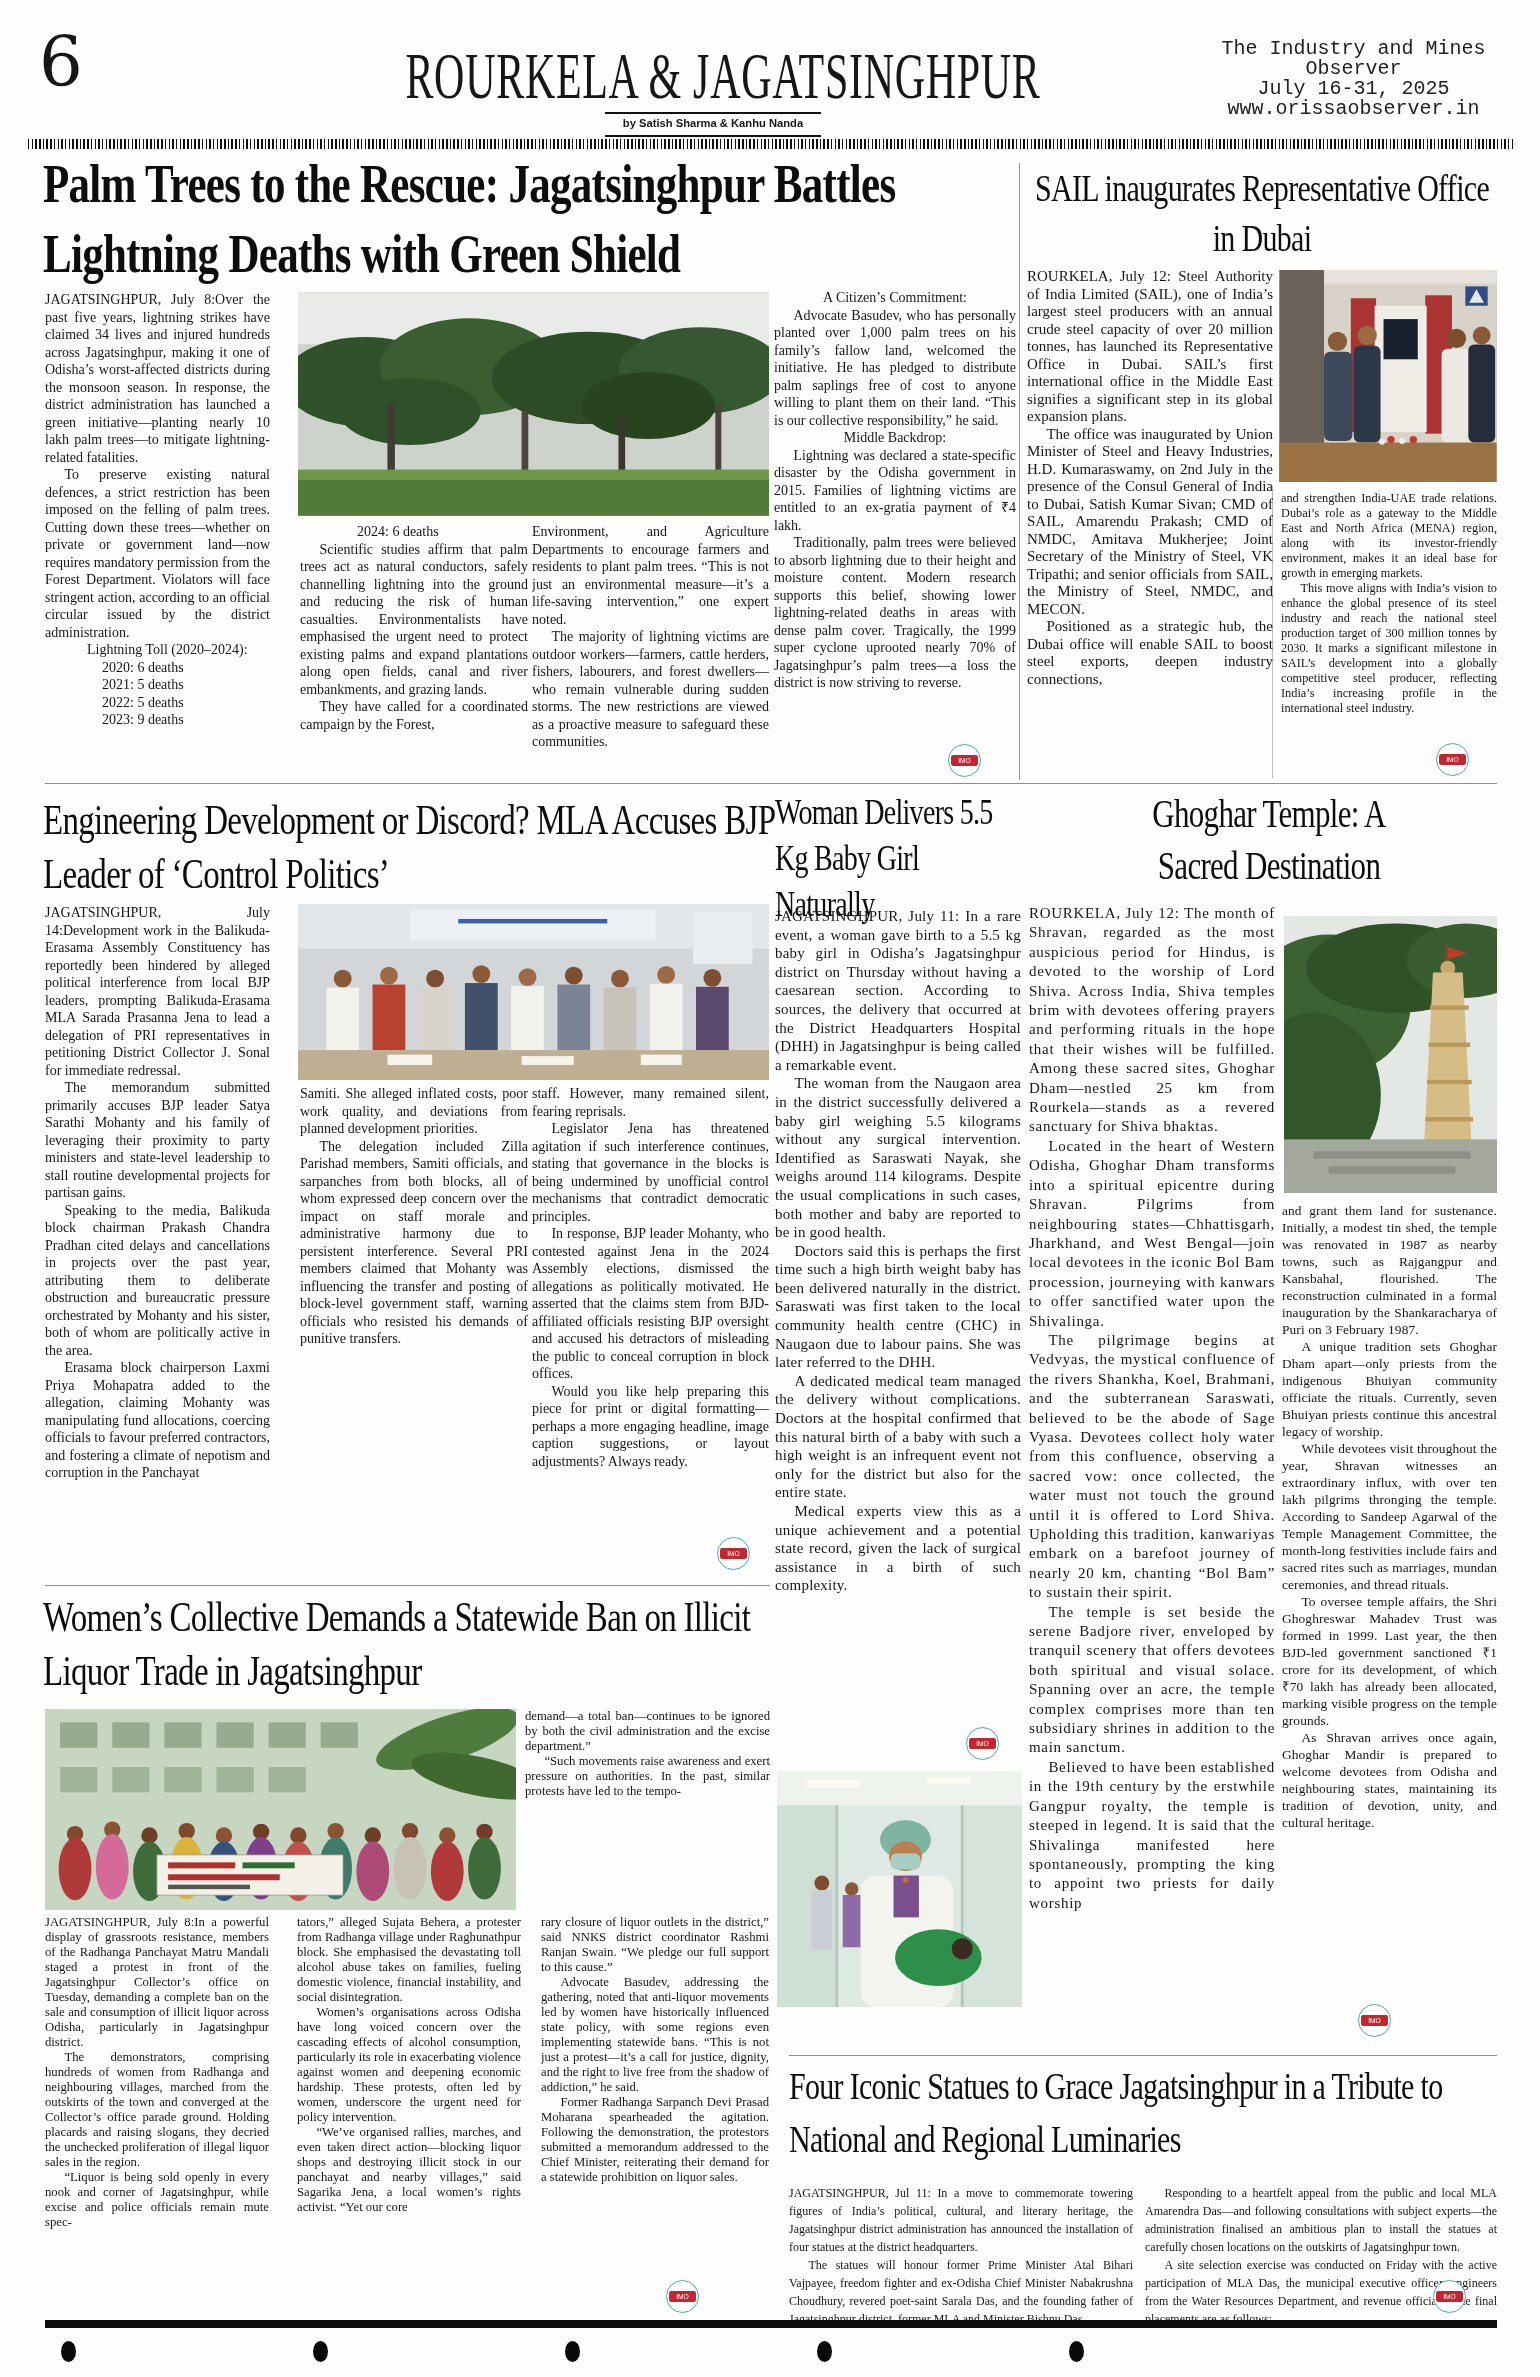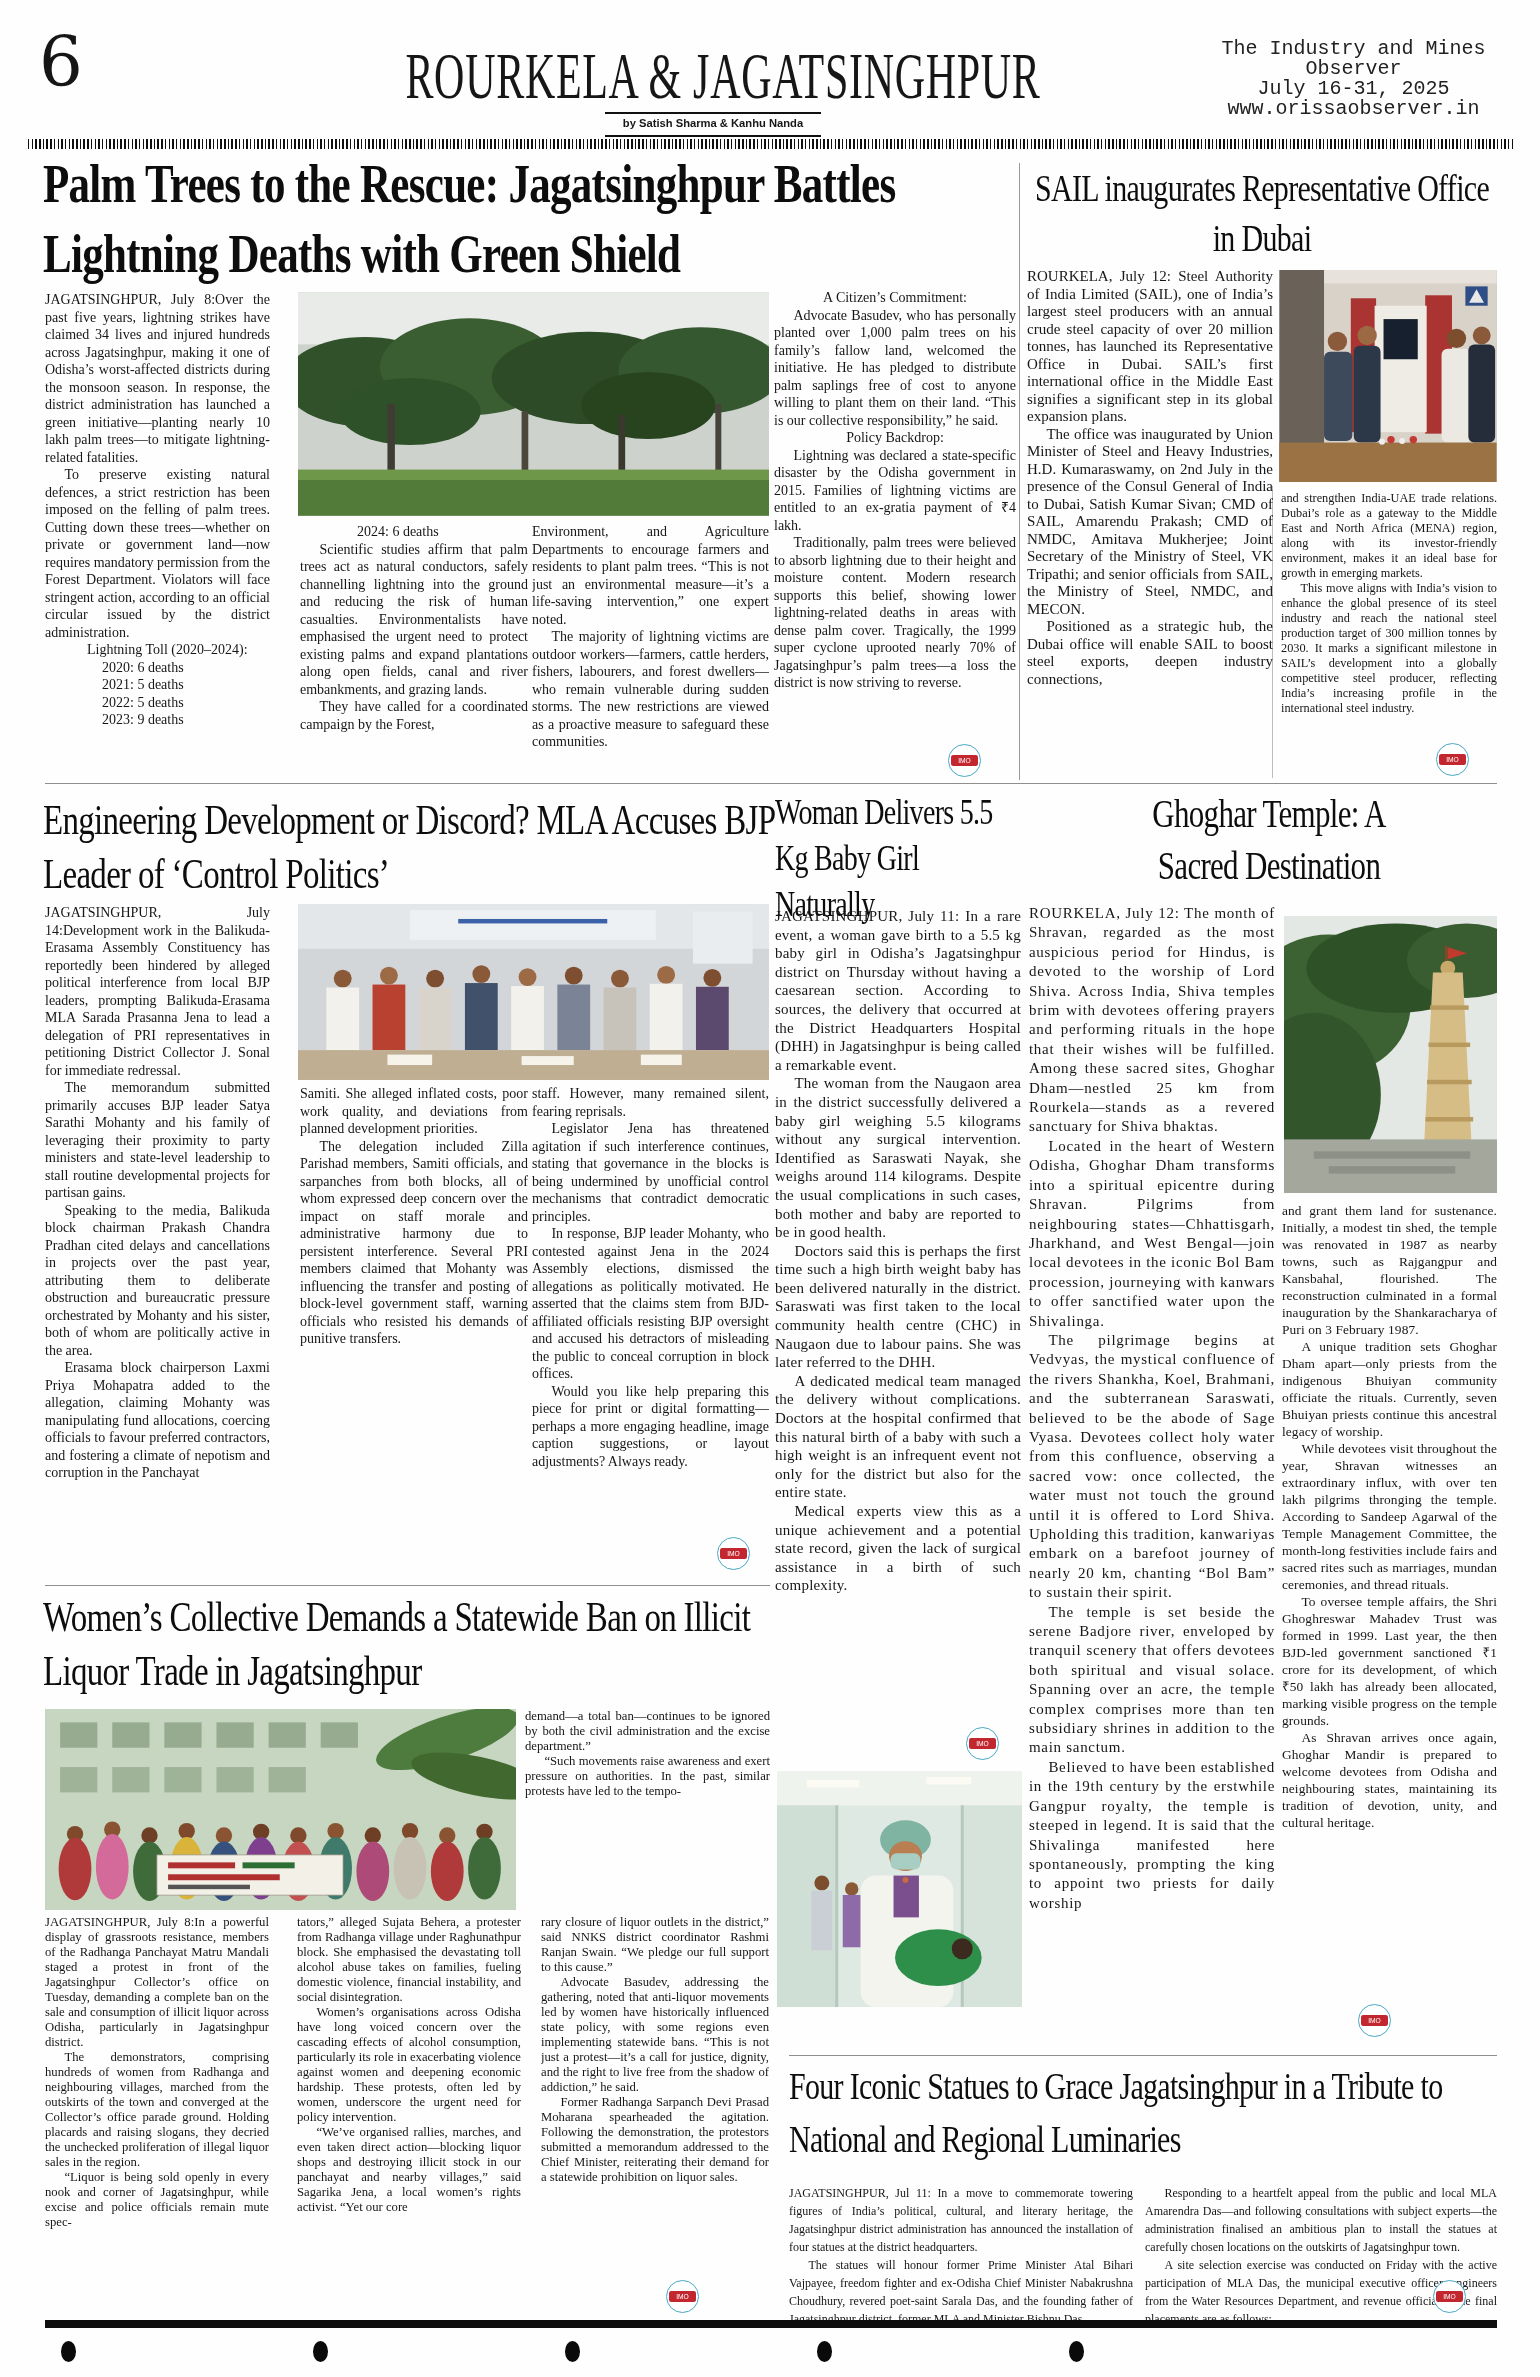--- a/index.html
+++ b/index.html
@@ -114,21 +114,21 @@
     </div>
 
     <div class="abs col palm-col" style="left:532px;top:523px;width:237px;height:256px;">
       <p class="np">Environment, and Agriculture Departments to encourage farmers and residents to plant palm trees. “This is not just an environmental measure—it’s a life-saving intervention,” one expert noted.</p>
       <p>The majority of lightning victims are outdoor workers—farmers, cattle herders, fishers, labourers, and forest dwellers—who remain vulnerable during sudden storms. The new restrictions are viewed as a proactive measure to safeguard these communities.</p>
     </div>
 
     <div class="abs col palm-col" style="left:774px;top:289px;width:242px;height:491px;">
       <p class="subhead">A Citizen’s Commitment:</p>
       <p>Advocate Basudev, who has personally planted over 1,000 palm trees on his family’s fallow land, welcomed the initiative. He has pledged to distribute palm saplings free of cost to anyone willing to plant them on their land. “This is our collective responsibility,” he said.</p>
-      <p class="subhead">Policy Backdrop:</p>
+      <p class="subhead">Middle Backdrop:</p>
       <p>Lightning was declared a state-specific disaster by the Odisha government in 2015. Families of lightning victims are entitled to an ex-gratia payment of ₹4 lakh.</p>
       <p>Traditionally, palm trees were believed to absorb lightning due to their height and moisture content. Modern research supports this belief, showing lower lightning-related deaths in areas with dense palm cover. Tragically, the 1999 super cyclone uprooted nearly 70% of Jagatsinghpur’s palm trees—a loss the district is now striving to reverse.</p>
     </div>
     <div class="abs stamp" style="left:948px;top:744px;">
         <span class="band">IMO</span>
       </div>
   </div>
 
   <div>
     <div class="abs hl hl-sail c" style="left:1027px;top:163px;width:470px;">SAIL inaugurates Representative Office in Dubai</div>
@@ -305,21 +305,21 @@
         <rect y="300" width="286" height="72" fill="#a3a79c"></rect>
         <rect x="40" y="316" width="210" height="10" fill="#8c9086"></rect>
         <rect x="60" y="336" width="170" height="10" fill="#8c9086"></rect>
       </svg>
     </div>
 
     <div class="abs col gho-c2" style="left:1282px;top:1202px;width:215px;height:820px;">
       <p class="np">and grant them land for sustenance. Initially, a modest tin shed, the temple was renovated in 1987 as nearby towns, such as Rajgangpur and Kansbahal, flourished. The reconstruction culminated in a formal inauguration by the Shankaracharya of Puri on 3 February 1987.</p>
       <p>A unique tradition sets Ghoghar Dham apart—only priests from the indigenous Bhuiyan community officiate the rituals. Currently, seven Bhuiyan priests continue this ancestral legacy of worship.</p>
       <p>While devotees visit throughout the year, Shravan witnesses an extraordinary influx, with over ten lakh pilgrims thronging the temple. According to Sandeep Agarwal of the Temple Management Committee, the month-long festivities include fairs and sacred rites such as marriages, mundan ceremonies, and thread rituals.</p>
-      <p>To oversee temple affairs, the Shri Ghoghreswar Mahadev Trust was formed in 1999. Last year, the then BJD-led government sanctioned ₹1 crore for its development, of which ₹50 lakh has already been allocated, marking visible progress on the temple grounds.</p>
+      <p>To oversee temple affairs, the Shri Ghoghreswar Mahadev Trust was formed in 1999. Last year, the then BJD-led government sanctioned ₹1 crore for its development, of which ₹70 lakh has already been allocated, marking visible progress on the temple grounds.</p>
       <p>As Shravan arrives once again, Ghoghar Mandir is prepared to welcome devotees from Odisha and neighbouring states, maintaining its tradition of devotion, unity, and cultural heritage.</p>
     </div>
     <div class="abs stamp" style="left:1358px;top:2004px;">
         <span class="band">IMO</span>
       </div>
   </div>
 
   <div>
     <div class="abs hl hl-liq" style="left:43px;top:1589px;width:742px;">Women’s Collective Demands a Statewide Ban on Illicit Liquor Trade in Jagatsinghpur</div>
 

